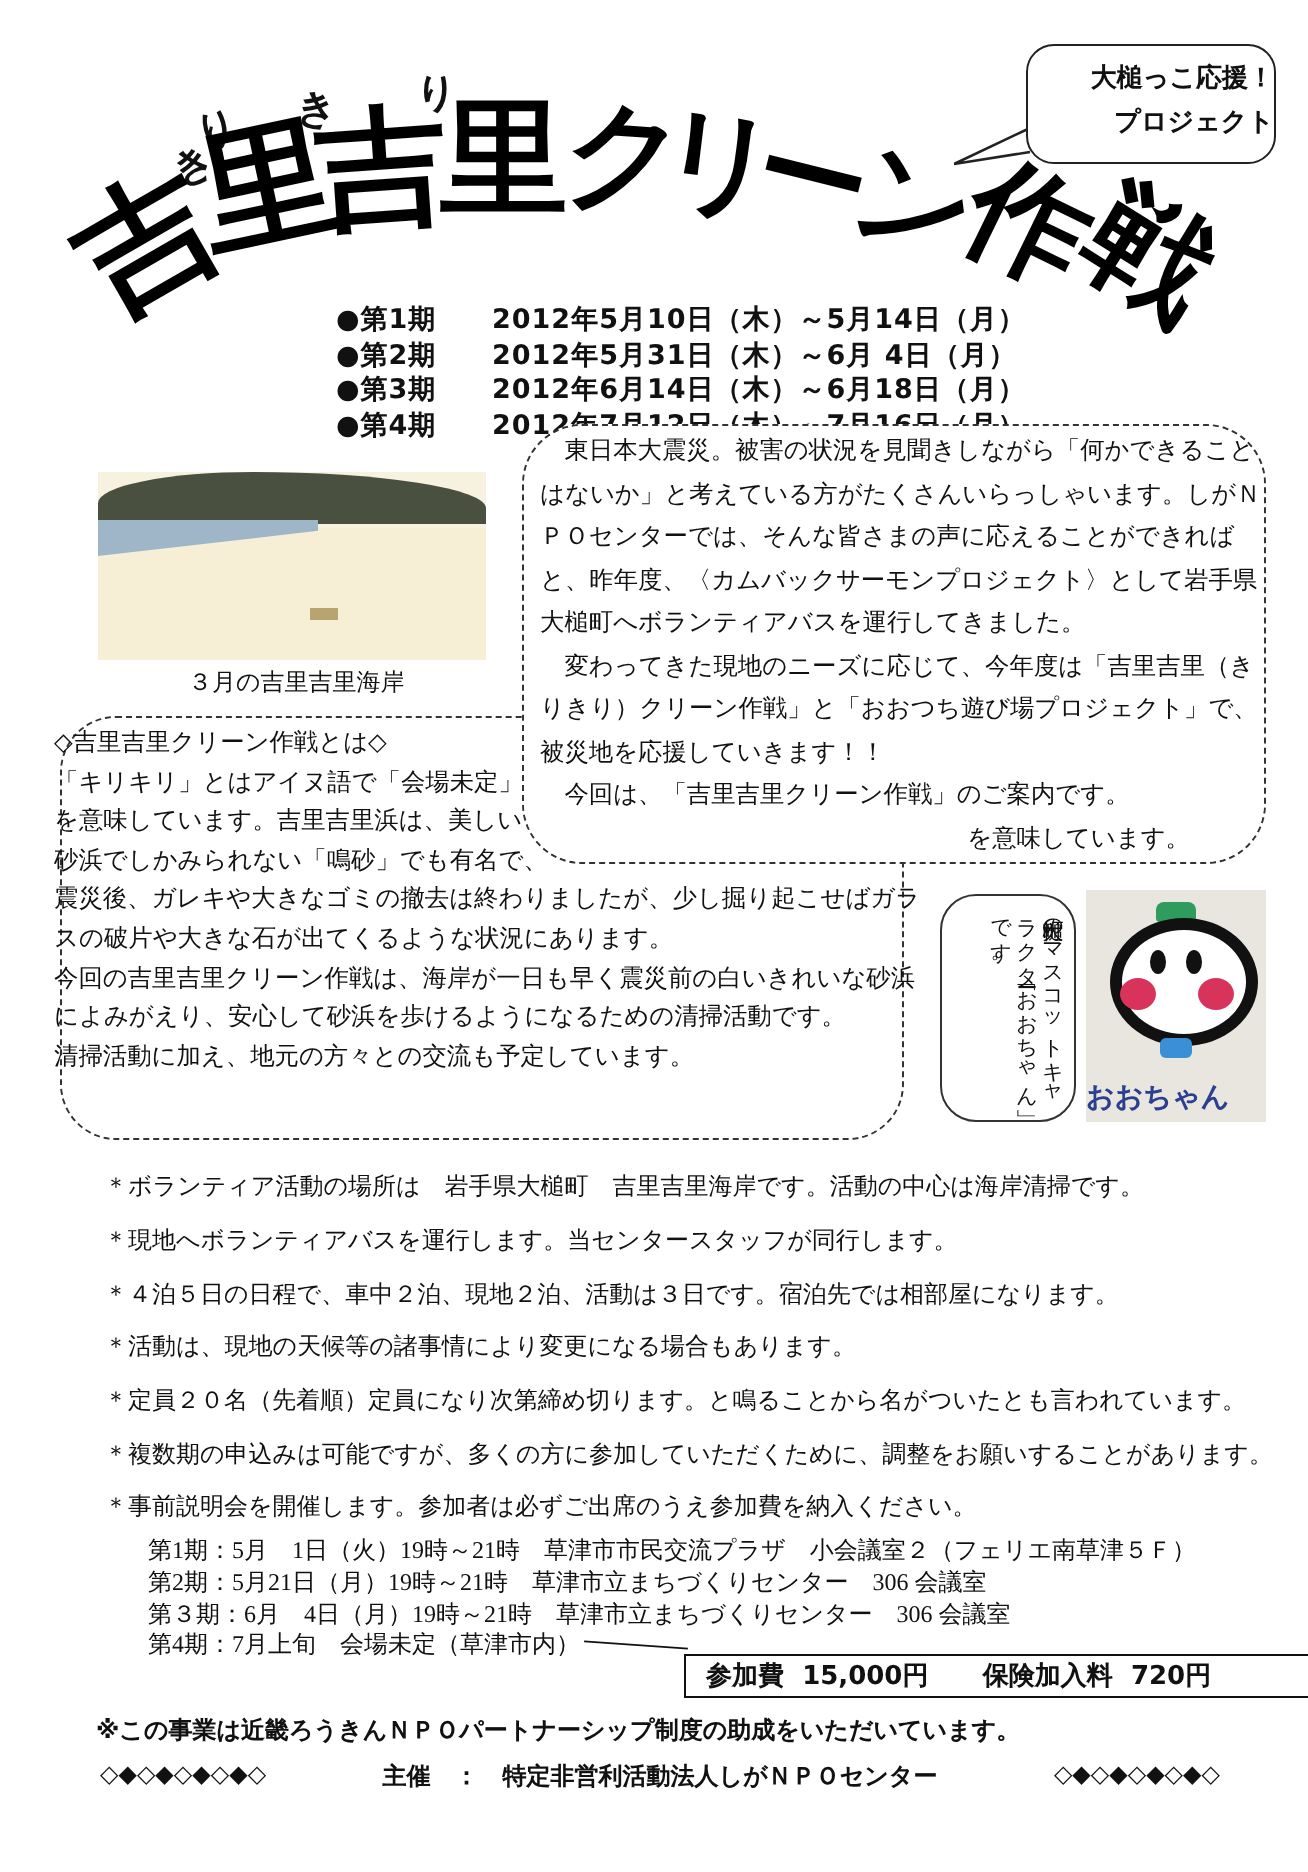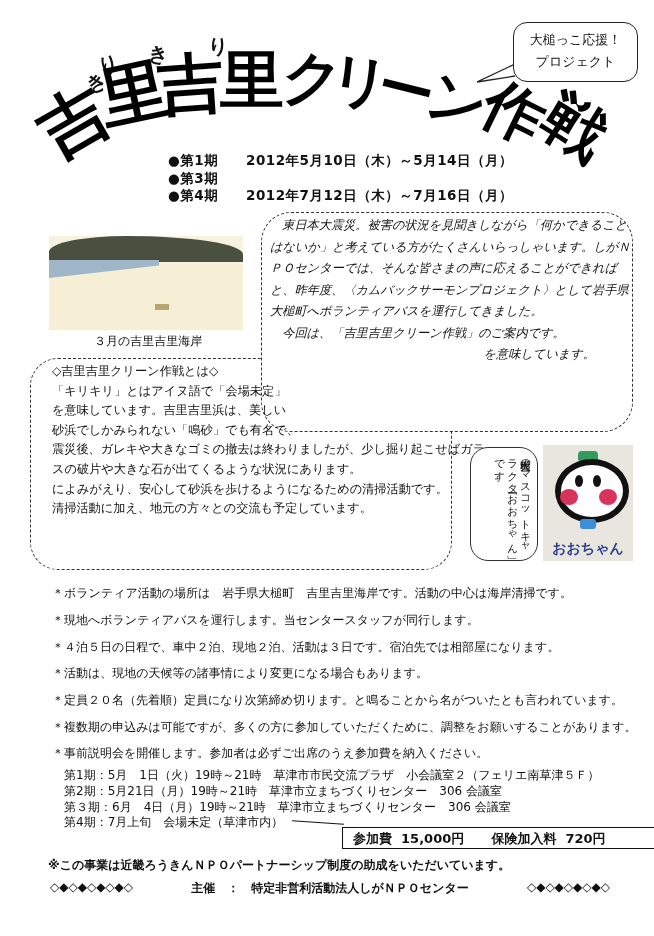--- a/index.html
+++ b/index.html
@@ -1,56 +1,56 @@
 <!DOCTYPE html>
 <html><head>
 <meta charset="utf-8">
 <style>
   html, body { margin:0; padding:0; background:#fff; }
   body { width:654px; height:936px; position:relative; overflow:hidden; font-family:"DejaVu Sans", sans-serif; color:#111; }
   
   .title-char { position:absolute; font-family:"DejaVu Sans", sans-serif; font-weight:bold; color:#000; line-height:1; }
   .ruby { position:absolute; font-size:20px; font-weight:bold; line-height:1; }
-  .bubble-top { position:absolute; left:513px; top:22px; width:125px; height:60px; border:1.5px solid #222; border-radius:14px; background:#fff; text-align:center; font-weight:normal; font-size:13px; line-height:22px; padding-top:6px; box-sizing:border-box; }
+  .bubble-top { position:absolute; left:513px; top:22px; width:125px; height:60px; border:1.5px solid #222; border-radius:14px; background:#fff; text-align:right; font-weight:bold; font-size:13px; line-height:22px; padding-top:6px; box-sizing:border-box; }
   .bubble-top-tail { position:absolute; left:477px; top:62px; width:40px; height:22px; }
   
   .periods { position:absolute; left:168px; top:152px; font-weight:bold; font-size:13.5px; line-height:17.5px; letter-spacing:0.5px; }
   .periods .row { display:flex; white-space:pre; }
   .periods .lbl { width:78px; }
   
   .photo { position:absolute; left:49px; top:236px; width:194px; height:94px; overflow:hidden; background:#f7f2df; }
   .photo .hill { position:absolute; left:0; top:0; width:194px; height:26px; background:#4a5040; border-radius:40% 60% 0 0 / 60% 70% 0 0; }
   .photo .sea { position:absolute; left:0; top:24px; width:110px; height:18px; background:#9fb6c9; clip-path:polygon(0 0,100% 0,100% 30%,0 100%); }
   .photo .sand { position:absolute; left:0; top:28px; width:194px; height:66px; background:#f6efd6; }
   .photo .debris { position:absolute; left:106px; top:68px; width:14px; height:6px; background:#b8a470; }
   .caption { position:absolute; left:94px; top:333px; font-size:12px;text-align:center; }
   
   .dash-box { position:absolute; border:1.2px dashed #333; border-radius:30px; background:#fff; }
   .intro-box { left:261px; top:212px; width:370px; height:218px; }
   .about-box { left:30px; top:358px; width:420px; height:210px; border-radius:28px; }
-  .intro-text { position:absolute; left:270px; top:215px; width:365px; font-size:12.2px; line-height:21.5px;font-style:italic; }
+  .intro-text { position:absolute; left:270px; top:215px; width:365px; font-size:12.2px; line-height:21.5px; }
   .intro-text p { margin:0; }
-  .about-text { position:absolute; left:52px; top:362px; width:400px; font-size:12.2px; line-height:19.6px; }
+  .about-text { position:absolute; left:27px; top:362px; width:400px; font-size:12.2px; line-height:19.6px; }
   .about-text p { margin:0; white-space:nowrap; }
   
   .mascot-bubble { position:absolute; left:470px; top:447px; width:66px; height:112px; border:1.3px solid #333; border-radius:18px; background:#fff; }
   .mascot-text { position:absolute; left:474px; top:452px; width:58px; height:105px; writing-mode:vertical-rl; font-size:10.5px; line-height:13px; }
   .mascot { position:absolute; left:543px; top:445px; width:90px; height:116px; background:#e8e6de; overflow:hidden; }
   .mascot .leaf { position:absolute; left:35px; top:6px; width:20px; height:10px; background:#2f9b5d; border-radius:4px 4px 2px 2px; }
   .mascot .head { position:absolute; left:12px; top:14px; width:62px; height:52px; border:6px solid #111; border-radius:50%; background:#fff; }
   .mascot .cheekL { position:absolute; left:17px; top:44px; width:18px; height:16px; background:#d8335a; border-radius:50%; }
   .mascot .cheekR { position:absolute; left:56px; top:44px; width:18px; height:16px; background:#d8335a; border-radius:50%; }
   .mascot .eyeL { position:absolute; left:32px; top:30px; width:8px; height:12px; background:#111; border-radius:50%; }
   .mascot .eyeR { position:absolute; left:50px; top:30px; width:8px; height:12px; background:#111; border-radius:50%; }
   .mascot .body { position:absolute; left:37px; top:74px; width:16px; height:10px; background:#3a8fd6; border-radius:3px; }
-  .mascot .name { position:absolute; left:0; bottom:3px; width:90px; text-align:center; font-size:14px; font-weight:bold; color:#2a3f8f; }
+  .mascot .name { position:absolute; left:0; bottom:3px; width:90px; font-size:14px; font-weight:bold; color:#2a3f8f; }
   
   .notes { position:absolute; left:52px; top:585px; font-size:12px; }
   .notes .n { position:absolute; left:0; white-space:nowrap; }
-  .sessions { position:absolute; left:64px; top:768px; font-size:12px; line-height:15.8px; }
+  .sessions { position:absolute; left:74px; top:768px; font-size:12px; line-height:15.8px;font-family:Liberation Serif, serif; }
   .sessions div { white-space:pre; }
   .fee-box { position:absolute; left:342px; top:827px; width:328px; height:22px; border:1.5px solid #111; font-weight:bold; font-size:13px; line-height:22px; padding-left:10px; box-sizing:border-box; white-space:pre; }
   .fee-line { position:absolute; left:292px; top:822px; width:52px; height:0; border-top:1.5px solid #111; transform:rotate(4deg); }
   .footer1 { position:absolute; left:48px; top:857px; font-weight:bold; font-size:12px; }
   .footer2 { position:absolute; left:50px; top:880px; width:560px; font-weight:bold; font-size:12px; display:flex; justify-content:space-between; white-space:pre; }
 </style>
 </head>
 <body>
 
 <div>
@@ -74,49 +74,52 @@
 <svg class="bubble-top-tail" viewBox="0 0 40 22">
   <polyline points="38,2 0,20 38,14" fill="#fff" stroke="#222" stroke-width="1.3"></polyline>
 </svg>
 <div class="bubble-top">
   <div>大槌っこ応援！</div>
   <div>プロジェクト</div>
 </div>
 
 <div class="periods">
   <div class="row"><span class="lbl">●第1期</span><span>2012年5月10日（木）～5月14日（月）</span></div>
-  <div class="row"><span class="lbl">●第3期</span></div>
+  <div class="row"><span class="lbl">●第2期</span><span>2012年5月31日（木）～6月 4日（月）</span></div>
+  <div class="row"><span class="lbl">●第3期</span><span>2012年6月14日（木）～6月18日（月）</span></div>
   <div class="row"><span class="lbl">●第4期</span><span>2012年7月12日（木）～7月16日（月）</span></div>
 </div>
 
 <div class="photo">
   <div class="sand"></div>
   <div class="hill"></div>
   <div class="sea"></div>
   <div class="debris"></div>
 </div>
 <div class="caption">３月の吉里吉里海岸</div>
 
 <div class="dash-box about-box"></div>
 
 <div class="dash-box intro-box"></div>
 
 <div class="intro-text">
   <p>　東日本大震災。被害の状況を見聞きしながら「何かできることはないか」と考えている方がたくさんいらっしゃいます。しがＮＰＯセンターでは、そんな皆さまの声に応えることができればと、昨年度、〈カムバックサーモンプロジェクト〉として岩手県大槌町へボランティアバスを運行してきました。</p>
+  <p>　変わってきた現地のニーズに応じて、今年度は「吉里吉里（きりきり）クリーン作戦」と「おおつち遊び場プロジェクト」で、被災地を応援していきます！！</p>
   <p>　今回は、「吉里吉里クリーン作戦」のご案内です。</p>
   <p style="text-align:right;padding-right:40px;">を意味しています。</p>
 </div>
 
 <div class="about-text">
   <p>◇吉里吉里クリーン作戦とは◇</p>
   <p>「キリキリ」とはアイヌ語で「会場未定」</p>
   <p>を意味しています。吉里吉里浜は、美しい</p>
   <p>砂浜でしかみられない「鳴砂」でも有名で、</p>
   <p>震災後、ガレキや大きなゴミの撤去は終わりましたが、少し掘り起こせばガラ</p>
   <p>スの破片や大きな石が出てくるような状況にあります。</p>
+  <p>今回の吉里吉里クリーン作戦は、海岸が一日も早く震災前の白いきれいな砂浜</p>
   <p>によみがえり、安心して砂浜を歩けるようになるための清掃活動です。</p>
   <p>清掃活動に加え、地元の方々との交流も予定しています。</p>
 </div>
 
 <div class="mascot-bubble"></div>
 <div class="mascot-text">大槌町のマスコットキャラクター「おおちゃん」です。</div>
 <div class="mascot">
   <div class="leaf"></div>
   <div class="head"></div>
   <div class="cheekL"></div>

